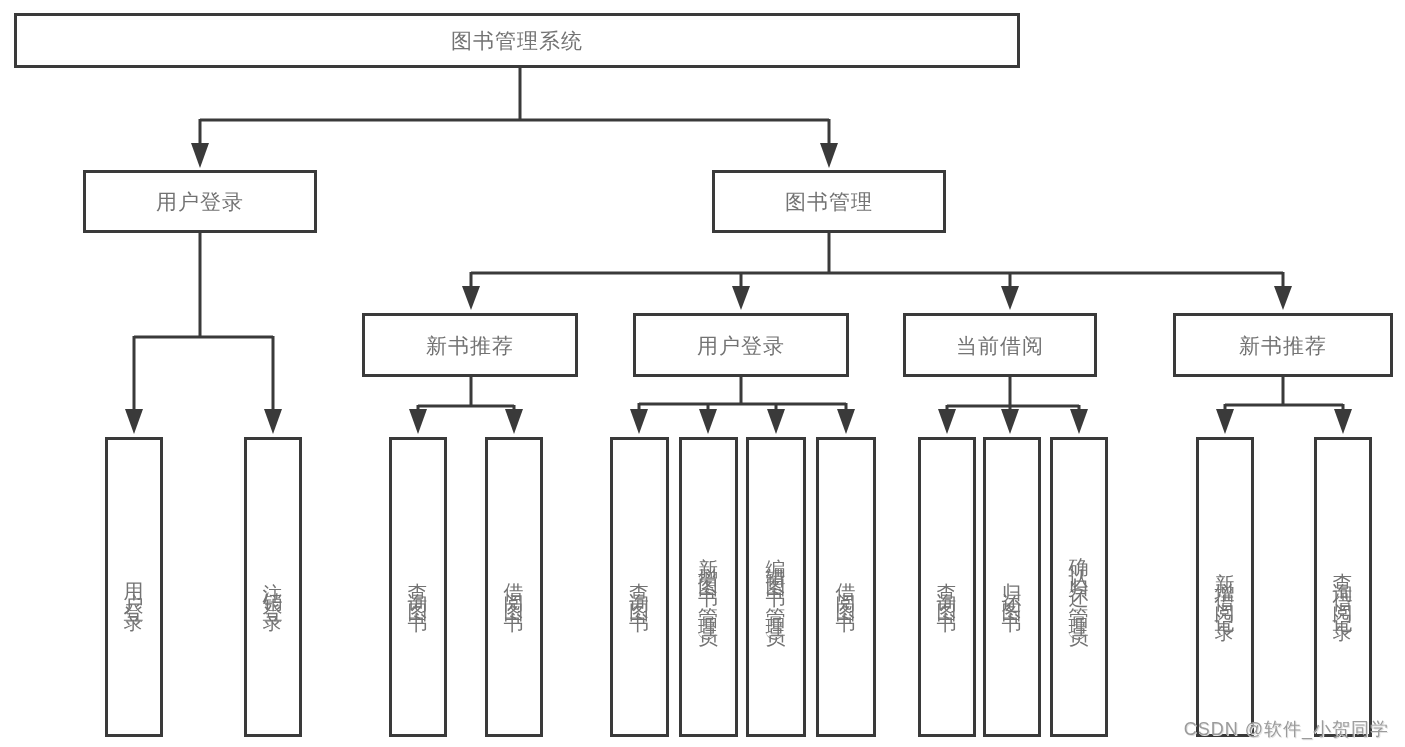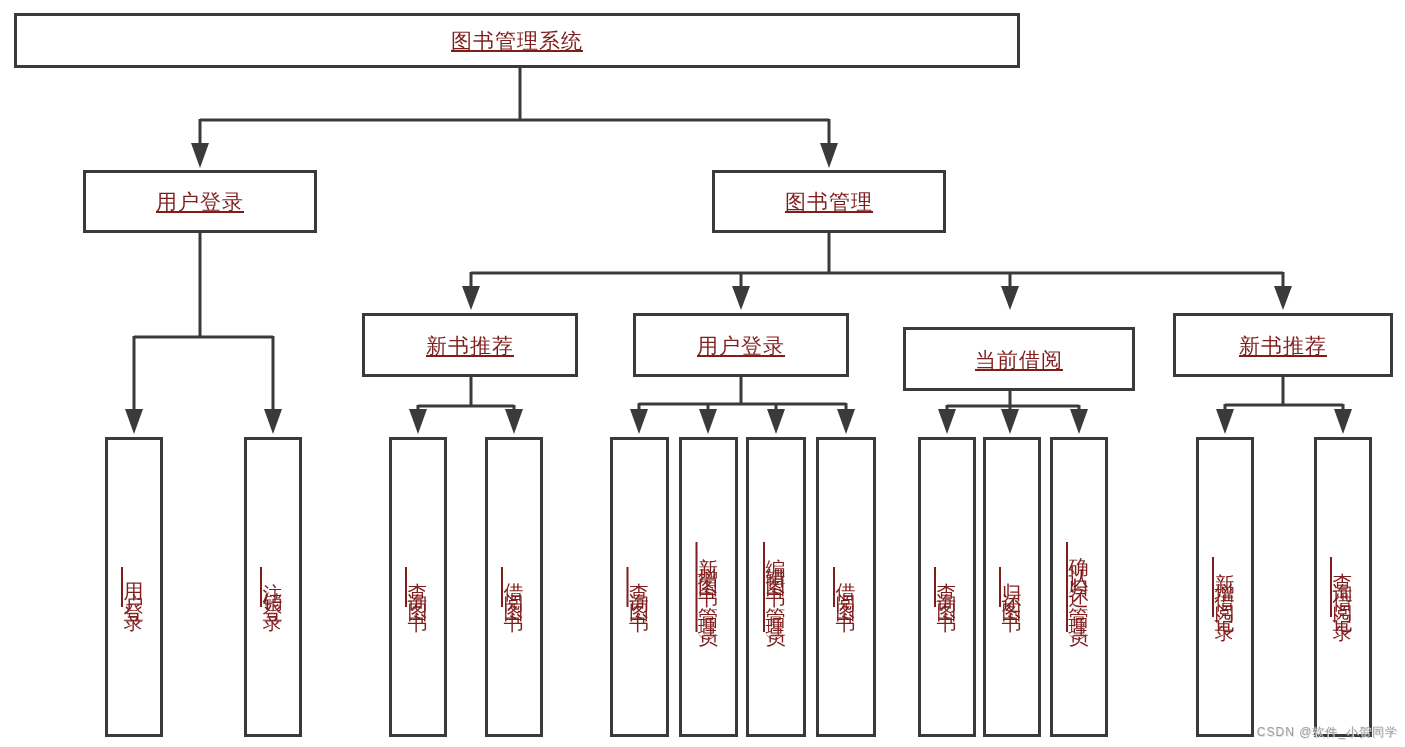--- a/index.html
+++ b/index.html
@@ -20,43 +20,42 @@
     left: 0;
     top: 0;
     width: 1405px;
     height: 747px;
   }
   .box {
     position: absolute;
     box-sizing: border-box;
     background: #ffffff;
     border: 3px solid #3a3a3a;
-    color: #7f1d1d;
+    color: #737373;
     display: flex;
     align-items: center;
     justify-content: center;
     text-align: right;
     line-height: 1;
-    text-decoration: underline;
   }
   .h-node {
     font-size: 21px;
     letter-spacing: 1px;
   }
   .leaf {
     writing-mode: vertical-rl;
     text-orientation: mixed;
     font-size: 20px;
     letter-spacing: 10px;
   }
   .watermark {
     position: absolute;
-    right: 7px;
+    right: 16px;
     bottom: 6px;
-    font-size: 12px;
+    font-size: 18px;
     color: #9b9b9b;
     letter-spacing: 1px;
     text-shadow: 1px 1px 0 #e3e3e3;
     white-space: nowrap;
   }
 </style>
 </head>
 <body>
 
 <div class="canvas">
@@ -101,21 +100,21 @@
     </g>
   </svg>
 
   <div class="box h-node" style="left:14px; top:13px; width:1006px; height:55px;">图书管理系统</div>
 
   <div class="box h-node" style="left:83px; top:170px; width:234px; height:63px;">用户登录</div>
   <div class="box h-node" style="left:712px; top:170px; width:234px; height:63px;">图书管理</div>
 
   <div class="box h-node" style="left:362px; top:313px; width:216px; height:64px;">新书推荐</div>
   <div class="box h-node" style="left:633px; top:313px; width:216px; height:64px;">用户登录</div>
-  <div class="box h-node" style="left:903px; top:327px; width:232px; height:64px;">当前借阅</div>
+  <div class="box h-node" style="left:903px; top:313px; width:194px; height:64px;">当前借阅</div>
   <div class="box h-node" style="left:1173px; top:313px; width:220px; height:64px;">新书推荐</div>
 
   <div class="box leaf" style="left:105px; top:437px; width:58px; height:300px;">用户登录</div>
   <div class="box leaf" style="left:244px; top:437px; width:58px; height:300px;">注销登录</div>
 
   <div class="box leaf" style="left:389px; top:437px; width:58px; height:300px;">查询图书</div>
   <div class="box leaf" style="left:485px; top:437px; width:58px; height:300px;">借阅图书</div>
 
   <div class="box leaf" style="left:610px; top:437px; width:59px; height:300px;">查询图书</div>
   <div class="box leaf" style="left:679px; top:437px; width:59px; height:300px;">新增图书（管理员）</div>

